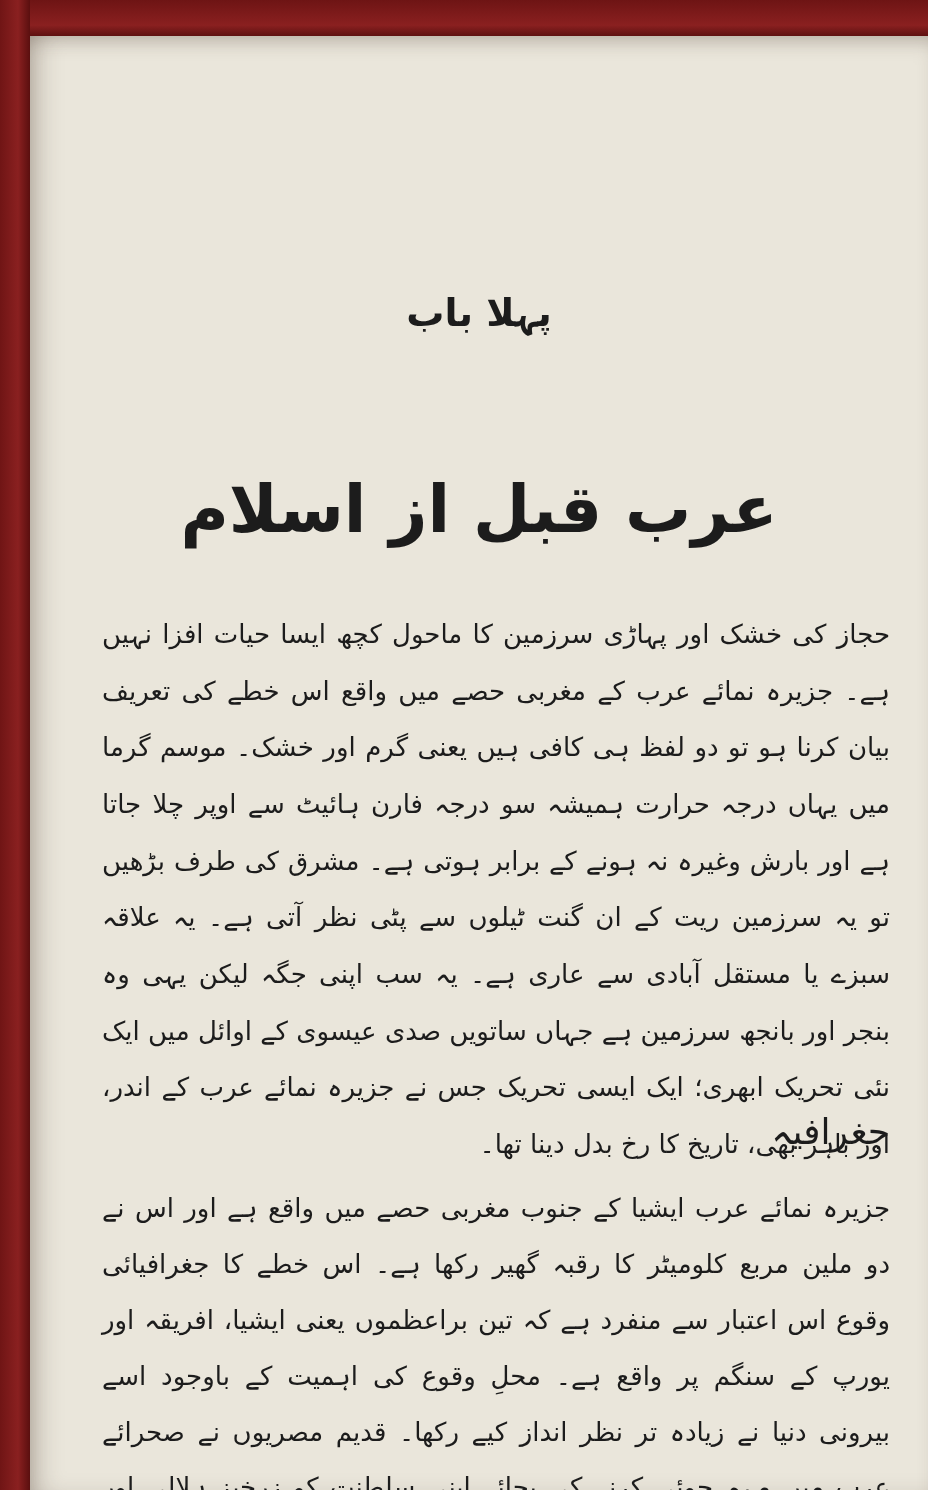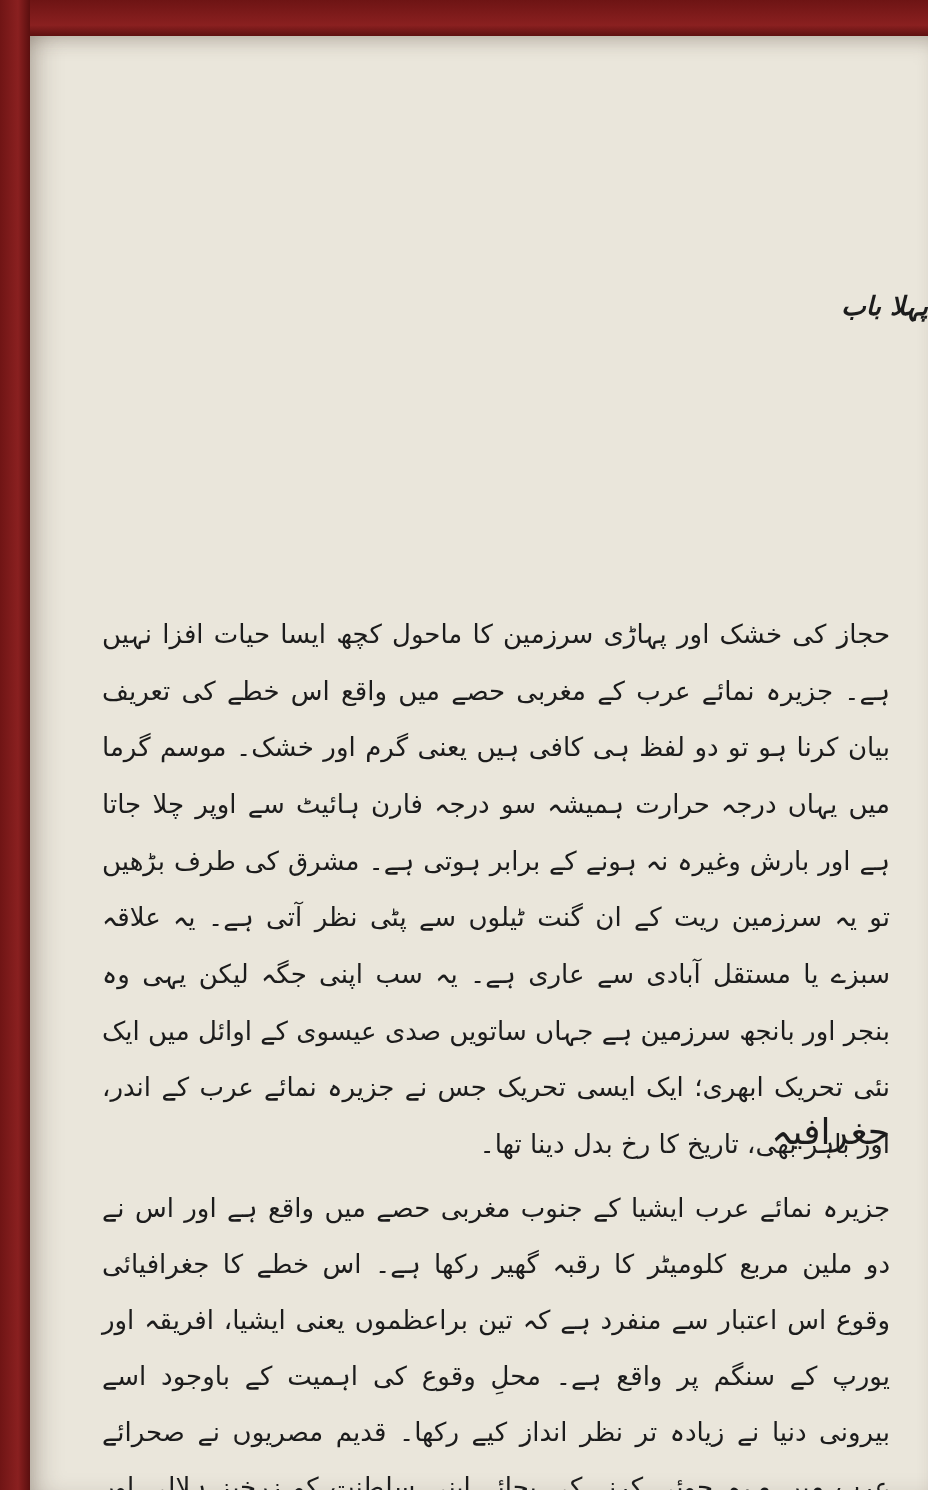--- a/index.html
+++ b/index.html
@@ -37,24 +37,24 @@
   .page-inner {
     position: absolute;
     top: 0; left: 0; right: 0; bottom: 0;
     direction: rtl;
     color: #1c1c1c;
   }
   .chapter-heading {
     position: absolute;
     top: 255px;
     left: 0; right: 0;
-    font-size: 26px;
+    text-align: center;
+    font-size: 38px;
     font-weight: 600;
     letter-spacing: 1px;
-    font-style: italic;
   }
   .chapter-title {
     position: absolute;
     top: 435px;
     left: 0; right: 0;
     text-align: center;
     font-size: 66px;
     font-weight: 700;
   }
   .body-paragraph {
@@ -89,20 +89,21 @@
 <body>
 
 <div class="cover-edge-top"></div>
 <div class="cover-edge-left"></div>
 
 <div class="page">
   <div class="page-inner">
 
     <div class="chapter-heading">پہلا باب</div>
 
+    <div class="chapter-title">عرب قبل از اسلام</div>
 
     <div class="body-paragraph">حجاز کی خشک اور پہاڑی سرزمین کا ماحول کچھ ایسا حیات افزا نہیں ہے۔ جزیرہ نمائے عرب کے مغربی حصے میں واقع اس خطے کی تعریف بیان کرنا ہو تو دو لفظ ہی کافی ہیں یعنی گرم اور خشک۔ موسم گرما میں یہاں درجہ حرارت ہمیشہ سو درجہ فارن ہائیٹ سے اوپر چلا جاتا ہے اور بارش وغیرہ نہ ہونے کے برابر ہوتی ہے۔ مشرق کی طرف بڑھیں تو یہ سرزمین ریت کے ان گنت ٹیلوں سے پٹی نظر آتی ہے۔ یہ علاقہ سبزے یا مستقل آبادی سے عاری ہے۔ یہ سب اپنی جگہ لیکن یہی وہ بنجر اور بانجھ سرزمین ہے جہاں ساتویں صدی عیسوی کے اوائل میں ایک نئی تحریک ابھری؛ ایک ایسی تحریک جس نے جزیرہ نمائے عرب کے اندر، اور باہر بھی، تاریخ کا رخ بدل دینا تھا۔</div>
 
     <div class="section-heading">جغرافیہ</div>
 
     <div class="section-paragraph">جزیرہ نمائے عرب ایشیا کے جنوب مغربی حصے میں واقع ہے اور اس نے دو ملین مربع کلومیٹر کا رقبہ گھیر رکھا ہے۔ اس خطے کا جغرافیائی وقوع اس اعتبار سے منفرد ہے کہ تین براعظموں یعنی ایشیا، افریقہ اور یورپ کے سنگم پر واقع ہے۔ محلِ وقوع کی اہمیت کے باوجود اسے بیرونی دنیا نے زیادہ تر نظر انداز کیے رکھا۔ قدیم مصریوں نے صحرائے عرب میں مہم جوئی کرنے کی بجائے اپنی سلطنت کو زرخیز ہلالی اور نوبیا کی</div>
 
   </div>
 </div>
 

